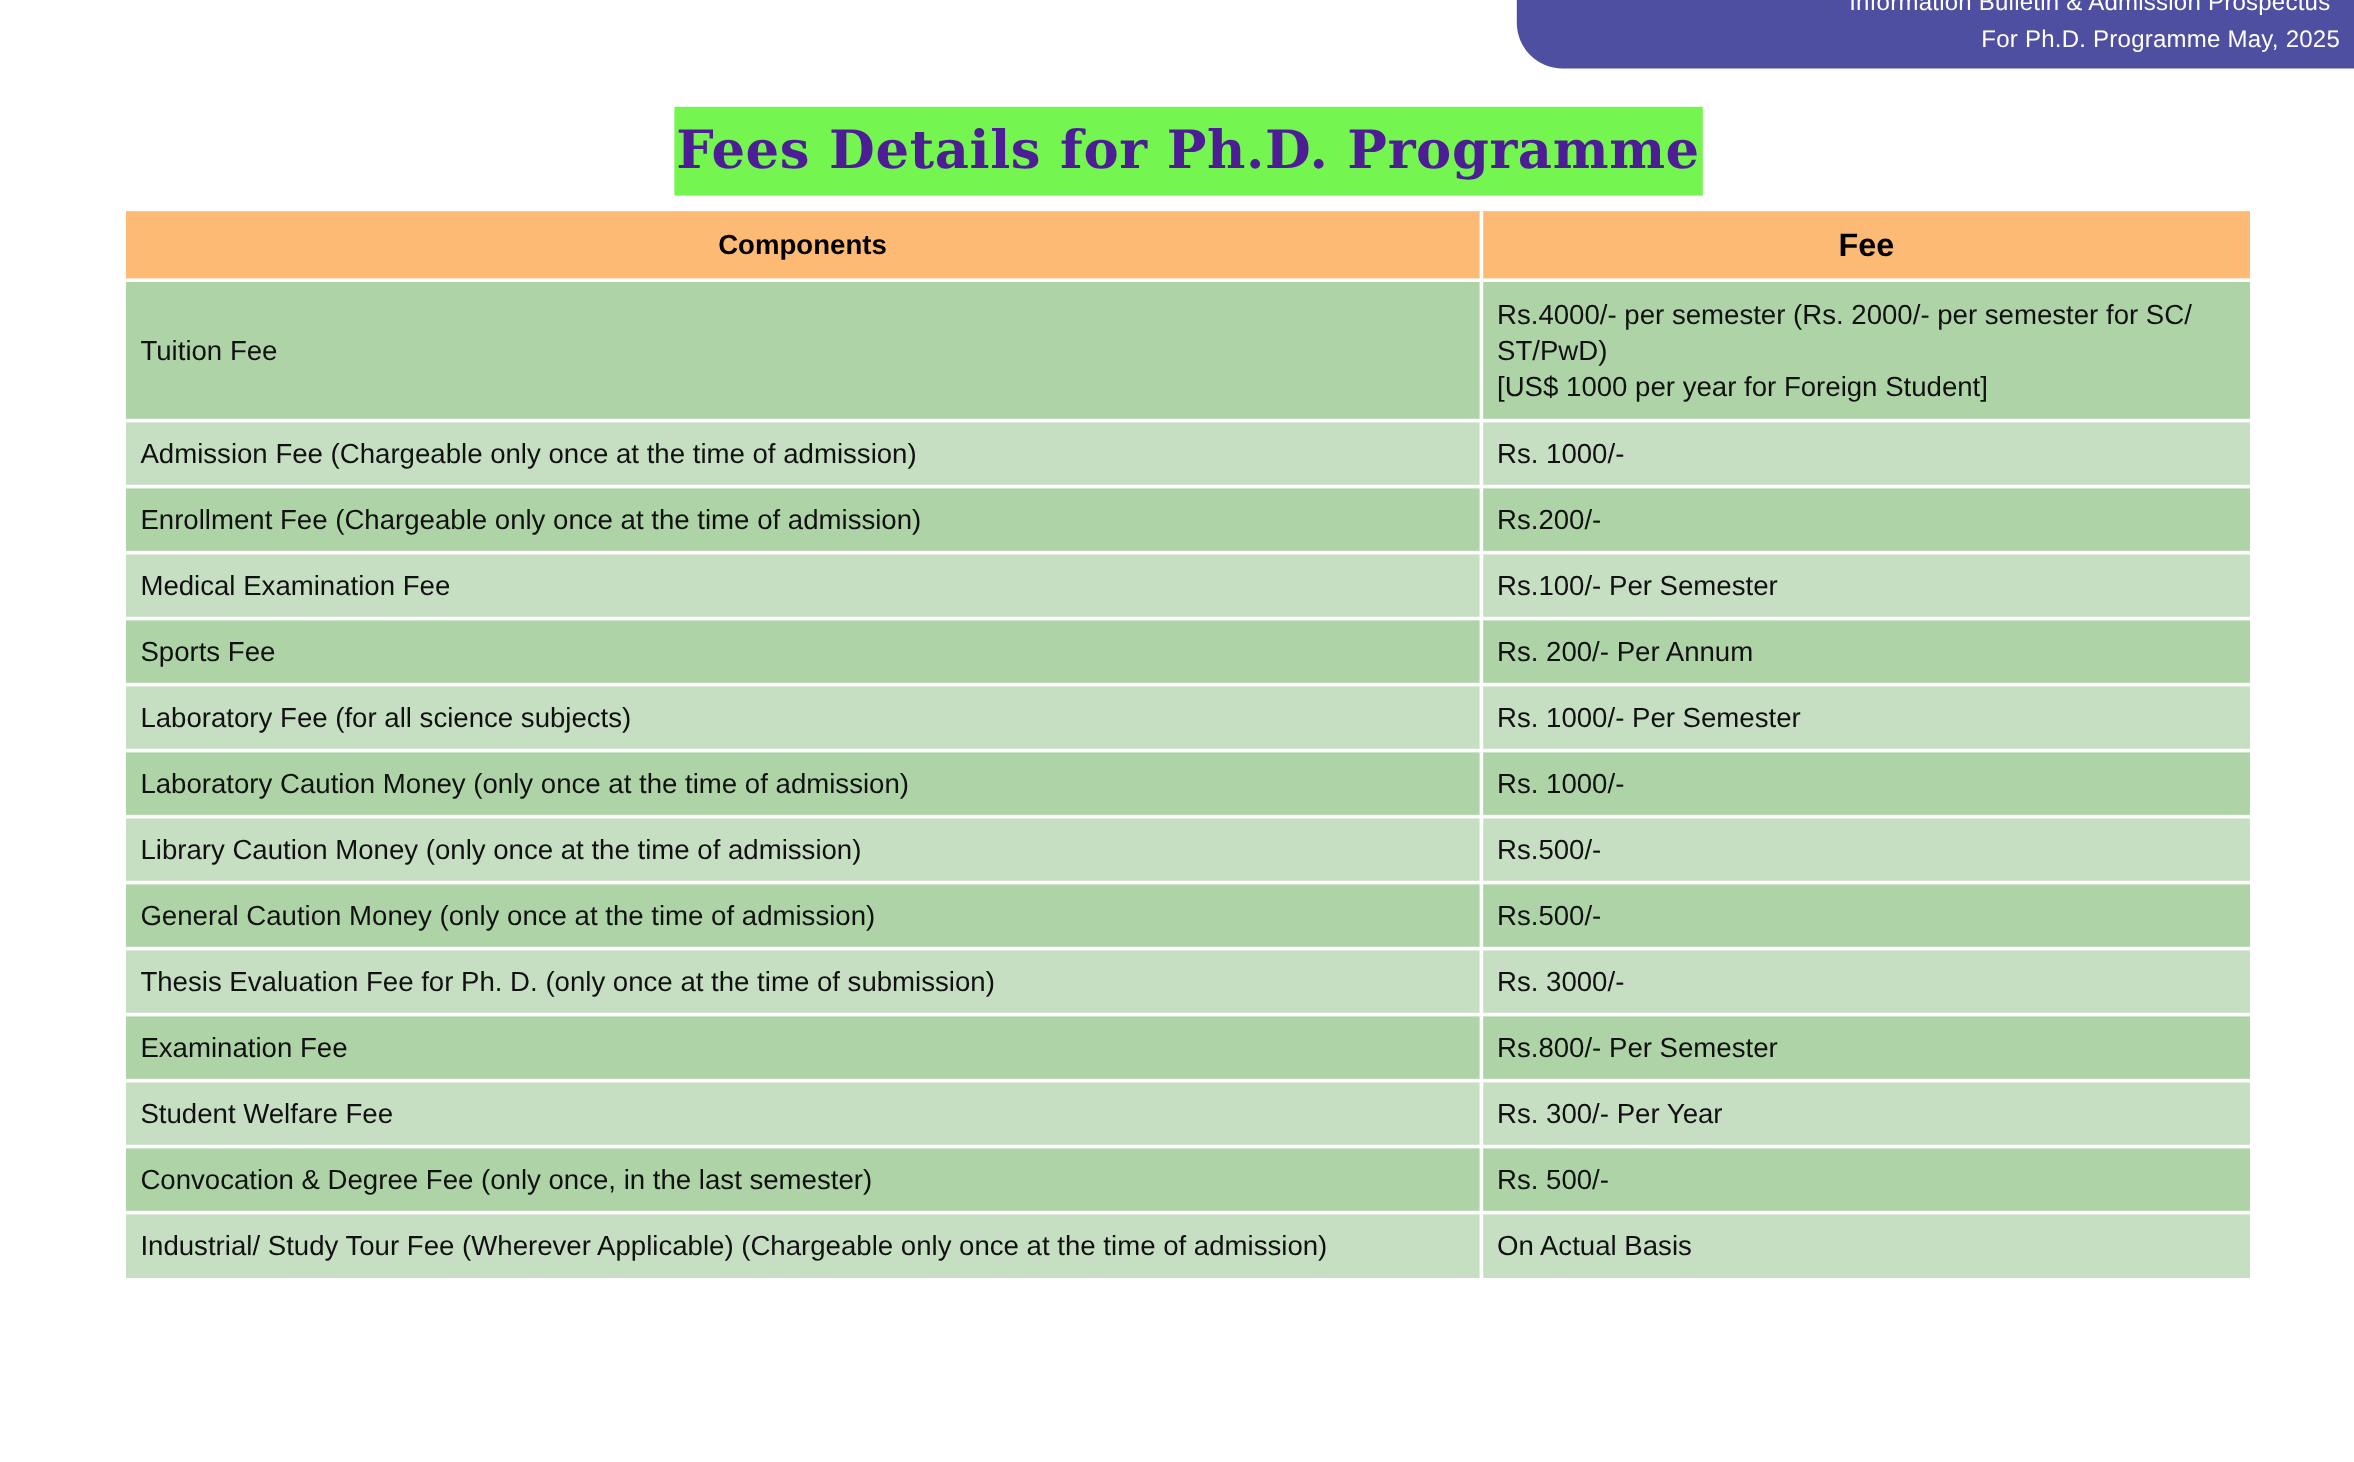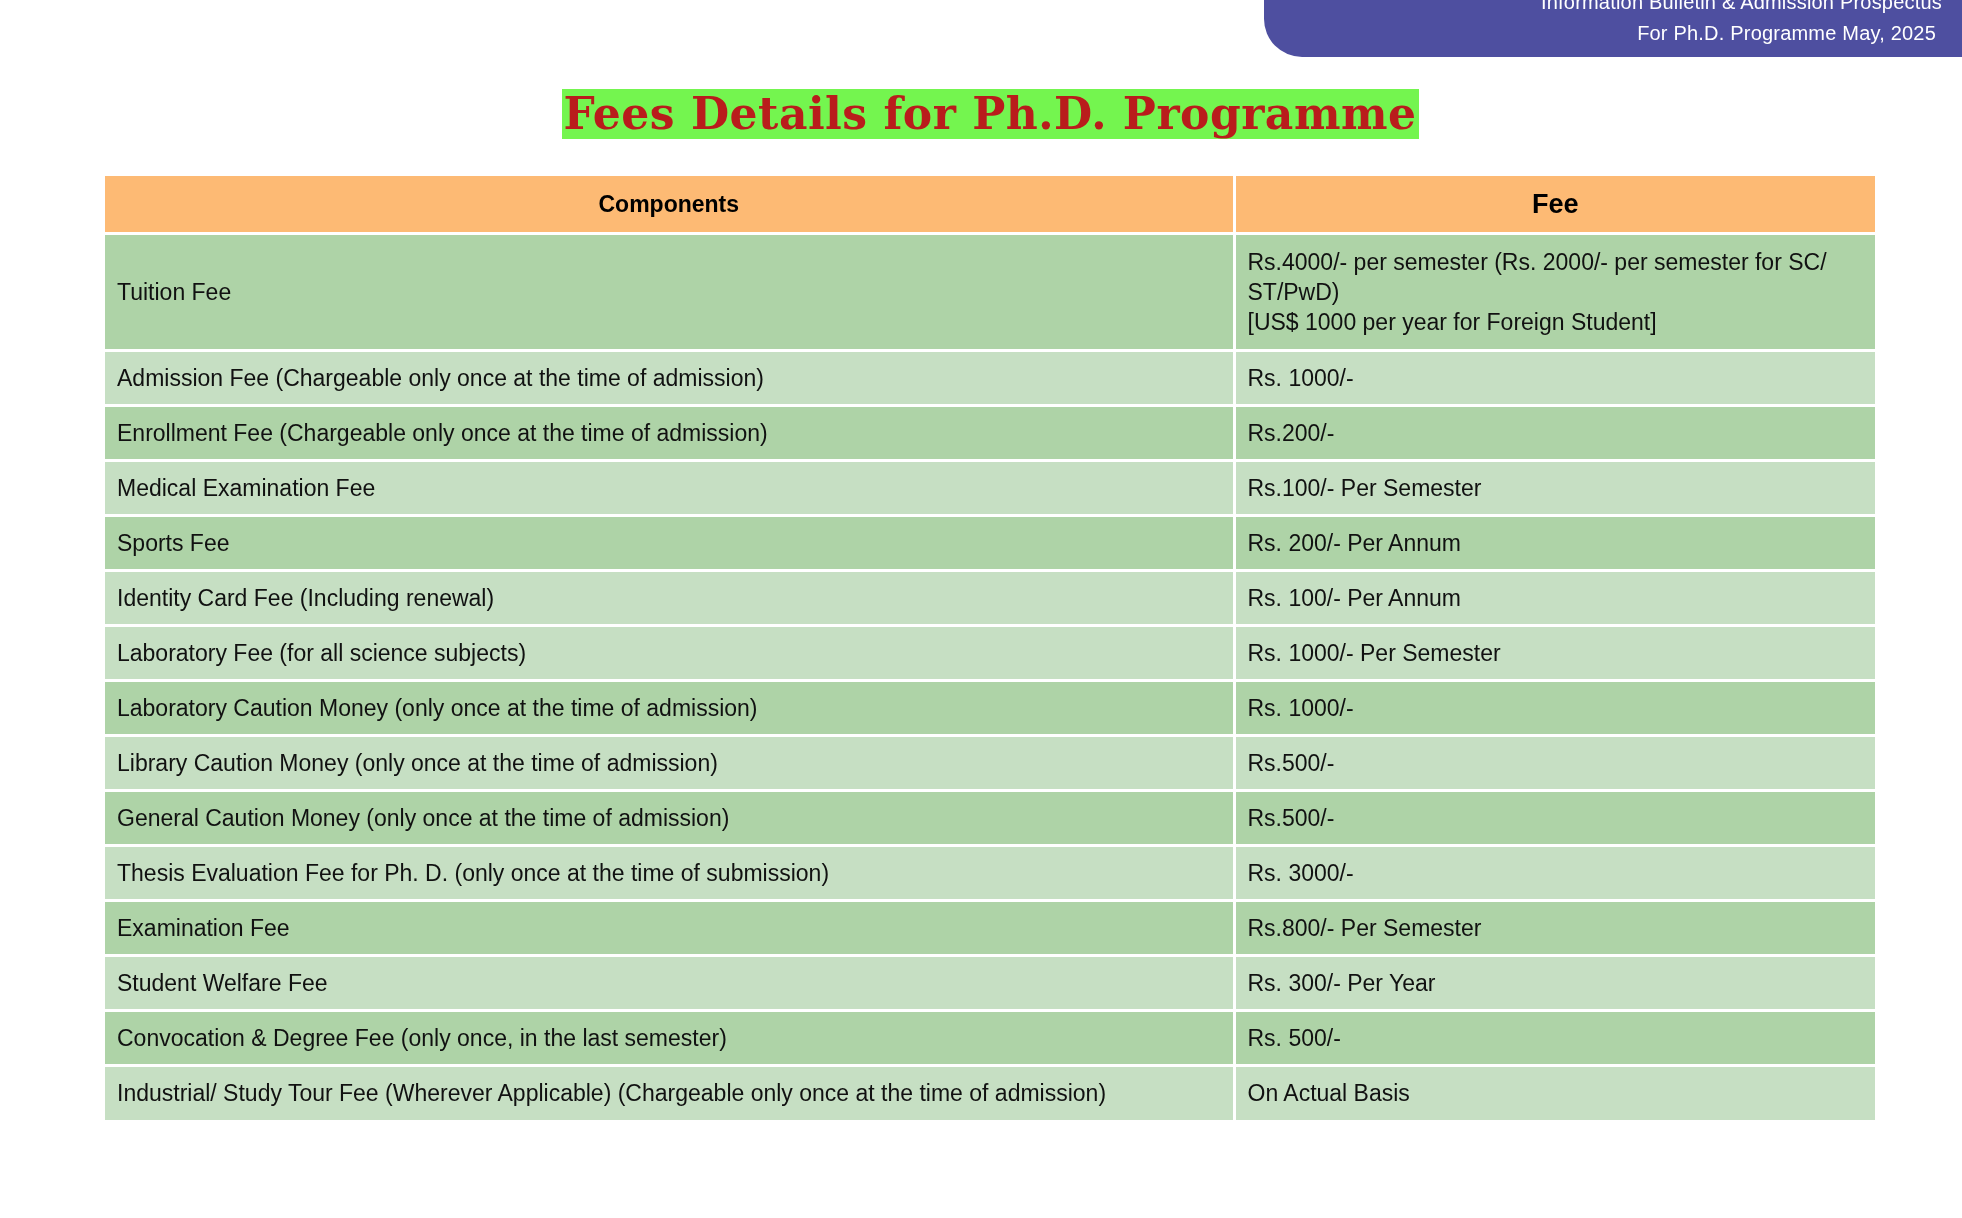--- a/index.html
+++ b/index.html
@@ -33,21 +33,21 @@
       position: absolute;
       right: 42px;
       top: 10px;
       font-size: 20px;
       line-height: 24px;
       white-space: nowrap;
       letter-spacing: 0.2px;
     }
     .banner-line2 {
       position: absolute;
-      right: 48px;
+      right: 34px;
       top: 41px;
       font-size: 20px;
       line-height: 24px;
       white-space: nowrap;
       letter-spacing: 0.2px;
     }
     .title-wrap {
       position: absolute;
       left: 0;
       top: 89px;
@@ -55,22 +55,22 @@
       text-align: center;
     }
     .title {
       display: inline-block;
       background: #74f54f;
       font-family: "DejaVu Serif", "Liberation Serif", serif;
       font-weight: bold;
       font-size: 44px;
       line-height: 50px;
       height: 50px;
-      padding: 0 2px;
-      color: #b91c1c;
+      padding: 12px 2px;
+      color: #4c1d95;
       white-space: nowrap;
       letter-spacing: 0.5px;
     }
     .fees-table {
       position: absolute;
       left: 105px;
       top: 176px;
       width: 1770px;
       border-collapse: collapse;
       table-layout: fixed;
@@ -157,24 +157,20 @@
     </tr>
     <tr class="row-light">
       <td>Medical Examination Fee</td>
       <td>Rs.100/- Per Semester</td>
     </tr>
     <tr class="row-dark">
       <td>Sports Fee</td>
       <td>Rs. 200/- Per Annum</td>
     </tr>
     <tr class="row-light">
-      <td>Identity Card Fee (Including renewal)</td>
-      <td>Rs. 100/- Per Annum</td>
-    </tr>
-    <tr class="row-light">
       <td>Laboratory Fee (for all science subjects)</td>
       <td>Rs. 1000/- Per Semester</td>
     </tr>
     <tr class="row-dark">
       <td>Laboratory Caution Money (only once at the time of admission)</td>
       <td>Rs. 1000/-</td>
     </tr>
     <tr class="row-light">
       <td>Library Caution Money (only once at the time of admission)</td>
       <td>Rs.500/-</td>

